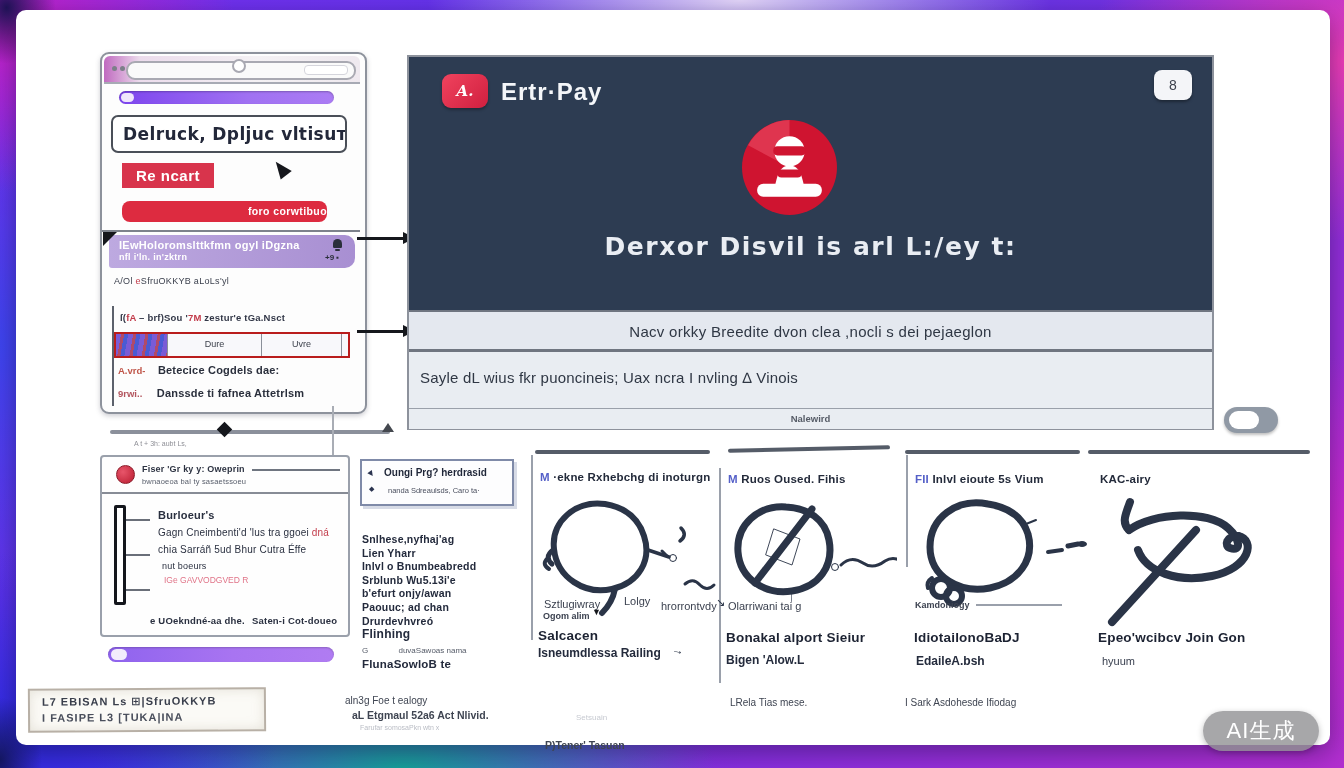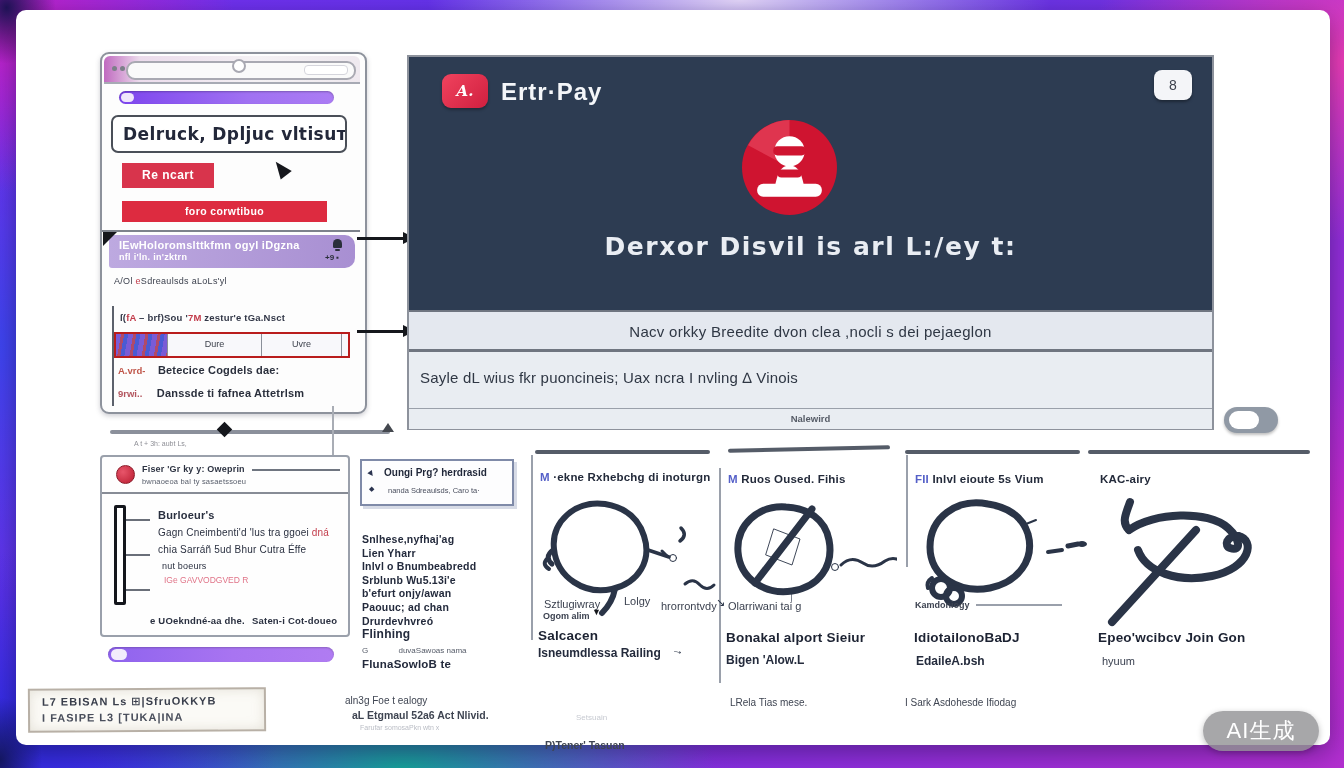--- a/index.html
+++ b/index.html
@@ -29,23 +29,23 @@
   #bmock-toolbar{left:2px;top:2px;width:256px;height:26px;border-radius:6px 6px 0 0;border-bottom:2px solid #a7aab4;
     background:linear-gradient(90deg,#c06ac0,#ecdcec 14%,#f4f1f4 60%,#efe9ef);}
   .tb-dot{width:5px;height:5px;border-radius:50%;background:#7c7f89;top:10px;}
   #addrbar{left:22px;top:5px;width:226px;height:15px;border:2px solid #a9a9b2;border-radius:9px;background:#fafafa;}
   #addr-notch{left:104px;top:-4px;width:10px;height:10px;border:2px solid #a9a9b2;border-radius:50%;background:#fff;}
   #addr-pill{left:176px;top:2px;width:42px;height:8px;border-radius:4px;background:#ffffff;border:1px solid #d5d5dc;}
   #bprogress{left:17px;top:37px;width:215px;height:13px;border-radius:7px;background:linear-gradient(90deg,#7d45ee,#a071f2 60%,#ab7cf4);box-shadow:inset 0 1px 2px rgba(0,0,0,.25);}
   #bprogress-cap{left:2px;top:2px;width:13px;height:9px;border-radius:5px;background:#efe6fb;}
   #binput{left:9px;top:61px;width:236px;height:38px;border:2.5px solid #4a4f58;border-radius:7px;background:#fff;
     font-size:17px;font-weight:bold;color:#23283a;letter-spacing:.4px;padding:0 0 0 10px;line-height:38px;box-sizing:border-box;font-family:"DejaVu Sans",sans-serif;}
-  #bbtn1{left:20px;top:109px;width:92px;height:25px;background:#d8344c;color:#fff;font-size:12px;font-weight:bold;text-align:center;line-height:25px;letter-spacing:.5px;}
+  #bbtn1{left:20px;top:109px;width:92px;height:25px;background:#d8344c;color:#fff;font-size:15px;font-weight:bold;text-align:center;line-height:25px;letter-spacing:.5px;}
   .cursor{width:0;height:0;border-left:7px solid transparent;border-right:7px solid transparent;border-bottom:17px solid #15171c;transform:rotate(-38deg);}
-  #bbtn2{left:20px;top:147px;width:205px;height:21px;background:#dd2b40;color:#fff;font-size:10.5px;font-weight:bold;text-align:center;line-height:21px;letter-spacing:.4px;}
+  #bbtn2{left:20px;top:147px;width:205px;height:21px;background:#dd2b40;color:#fff;font-size:10.5px;font-weight:bold;text-align:right;line-height:21px;letter-spacing:.4px;border-radius:8px;}
   #bdivider{left:0px;top:176px;width:258px;height:2px;background:#7d828c;}
   #bbanner{left:7px;top:181px;width:246px;height:33px;border-radius:3px 10px 10px 3px;background:linear-gradient(90deg,#bda9e0,#a88fd2);}
   #bbanner-flag{left:-6px;top:-3px;width:0;height:0;border-top:14px solid #15171c;border-right:14px solid transparent;}
   .bbanner-line{color:#fff;font-weight:bold;letter-spacing:.3px;}
   .bell{width:9px;height:9px;background:#2a2f3a;border-radius:50% 50% 14% 14%;}
   .bell:after{content:"";position:absolute;left:2px;bottom:-3px;width:5px;height:2px;background:#2a2f3a;border-radius:2px;}
   #bnote{left:12px;top:222px;font-size:9px;color:#3a3f4c;letter-spacing:.3px;}
   #bbracket{left:10px;top:252px;width:2px;height:100px;background:#5c616c;}
   #bcaption{left:18px;top:258px;font-size:9.5px;color:#333848;font-weight:bold;letter-spacing:.2px;}
   .redtxt{color:#c23b4a;}
@@ -134,21 +134,21 @@
     <div id="bdivider" class="abs"></div>
     <div id="bbanner" class="abs">
       <div id="bbanner-flag" class="abs"></div>
       <div class="bbanner-line abs" style="left:10px;top:4px;font-size:11px;">IEwHoloromslttkfmn ogyl iDgzna</div>
       <div class="bbanner-line abs" style="left:10px;top:17px;font-size:9px;">nfl i'ln. in'zktrn</div>
       <div class="bell abs" style="left:224px;top:4px;"></div>
       <div class="abs" style="left:216px;top:18px;font-size:8px;color:#2a2f3a;font-weight:bold;">+9 ▪</div>
     </div>
     <div id="bnote" class="abs">
       <span>A/Ol</span>
-      <span class="redtxt">e</span><span>Sdreaulsds aLoLs'yl</span>
+      <span class="redtxt">e</span><span>SfruOKKYB aLoLs'yl</span>
     </div>
     <div id="bbracket" class="abs"></div>
     <div id="bcaption" class="abs">
       <span>ſ(</span><span class="redtxt">fA</span><span> – brf)Sou '</span><span class="redtxt">7M</span><span> zestur'e  tGa.Nsct</span>
     </div>
     <div id="btable" class="abs">
       <div id="cell-swatch" class="cell"></div>
       <div id="cell-a" class="cell">Dure</div>
       <div id="cell-b" class="cell">Uvre</div>
     </div>

